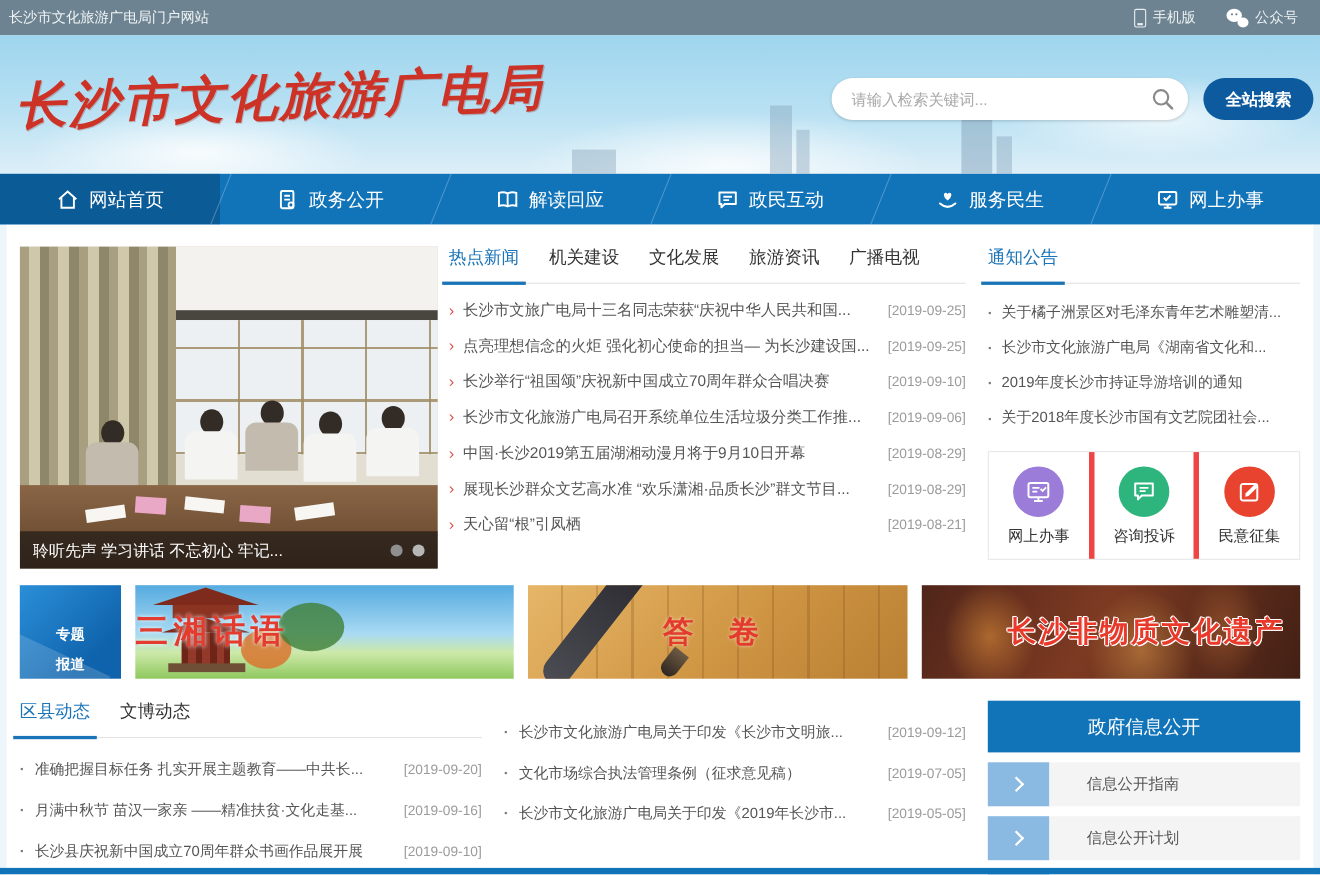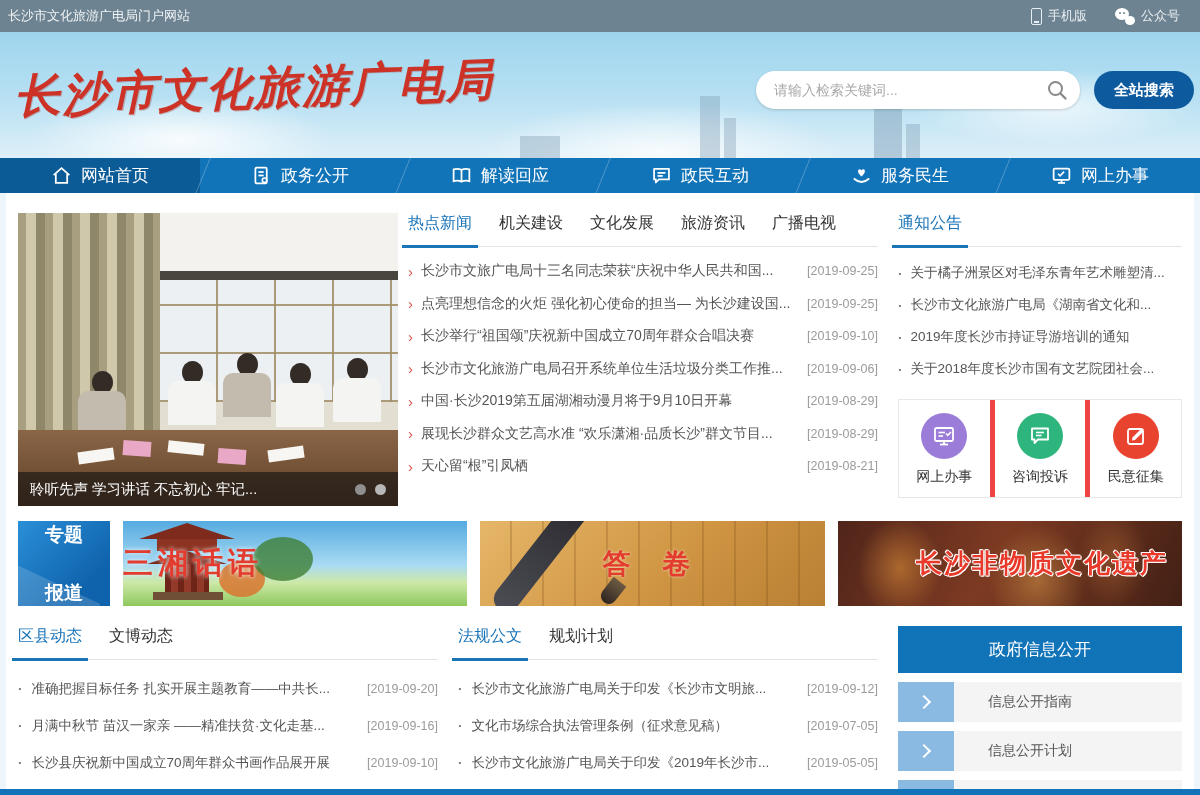--- a/index.html
+++ b/index.html
@@ -35,21 +35,21 @@
   .bld.b4 { left:906px; width:14px; height:34px; }
   .bld.b5 { left:520px; width:40px; height:22px; }
   .logo { position:absolute; left:14px; top:26px; font-size:46px; font-weight:bold; font-style:italic;
     color:#cd3227; letter-spacing:2px; transform:rotate(-2deg); text-shadow:1px 1px 0 rgba(140,25,15,.25); white-space:nowrap; }
   .search-area { position:absolute; right:6px; top:39px; display:flex; align-items:center; gap:14px; }
   .search-box { width:324px; height:38px; background:#fff; border-radius:19px; display:flex; align-items:center; padding:0 12px 0 16px; box-shadow:0 1px 3px rgba(0,0,0,.18); }
   .search-box input { border:none; outline:none; flex:1; font-size:14px; color:#333; background:transparent; }
   .search-box input::placeholder { color:#a9a9a9; }
   .search-btn { width:100px; height:38px; border-radius:19px; background:#0d5a9e; color:#fff; font-size:15px; font-weight:bold; border:none; cursor:pointer; }
   
-  .nav { height:35px; background:#1173b8; display:flex; position:relative; overflow:hidden; }
+  .nav { height:46px; background:#1173b8; display:flex; position:relative; overflow:hidden; }
   .nav-item { width:200px; display:flex; align-items:center; justify-content:center; gap:9px; color:#fff; font-size:17px; cursor:pointer; position:relative; }
   .nav-item.active { background:#0b5b97; }
   .nav-sep { position:absolute; top:-8px; width:1px; height:64px; background:rgba(255,255,255,.25); transform:rotate(22deg); }
   .nav-icon { width:21px; height:21px; flex:none; }
   
   .main { width:1188px; margin:0 auto; background:#fff; padding:20px 12px 0; min-height:563px; }
   .row1 { display:flex; }
   
   .carousel { width:380px; height:293px; position:relative; flex:none; overflow:hidden; background:#e3ded2; cursor:pointer; }
   .ph-wall { position:absolute; top:0; left:0; right:0; height:64px; background:#f3f2ee; }
@@ -89,21 +89,21 @@
   .quick { display:flex; border:1px solid #e8e8e8; margin-top:14px; }
   .q-cell { flex:1; text-align:center; padding:13px 0 11px; cursor:pointer; }
   .q-cell + .q-cell { border-left:5px solid #ef4444; }
   .q-circle { width:46px; height:46px; border-radius:50%; margin:0 auto; display:flex; align-items:center; justify-content:center; }
   .q-circle.purple { background:#9b7cd8; }
   .q-circle.green { background:#2eb57e; }
   .q-circle.red { background:#e8432e; }
   .q-label { margin-top:9px; font-size:14px; color:#333; }
   
   .row2 { display:flex; margin-top:15px; gap:13px; }
-  .special-box { width:92px; height:85px; flex:none; background:linear-gradient(135deg,#2a8fd8 0%,#0f63ac 75%); color:#fff; font-size:19px; font-weight:bold; display:flex; flex-direction:column; align-items:center; justify-content:space-between; line-height:27px; position:relative; overflow:hidden; cursor:pointer; }
+  .special-box { width:92px; height:85px; flex:none; background:linear-gradient(135deg,#2a8fd8 0%,#0f63ac 75%); color:#fff; font-size:13px; font-weight:bold; display:flex; flex-direction:column; align-items:center; justify-content:flex-end; line-height:27px; position:relative; overflow:hidden; cursor:pointer; }
   .special-box::after { content:""; position:absolute; left:-26px; bottom:-36px; width:100px; height:62px; background:rgba(255,255,255,.16); transform:rotate(25deg); }
   .banner { flex:1; height:85px; position:relative; overflow:hidden; display:flex; align-items:center; cursor:pointer; }
   .banner-1 { background:linear-gradient(180deg,#55abe0 0%,#a9daf3 52%,#cde9a9 72%,#8fc85e 100%); justify-content:flex-start; }
   .pav-roof1 { position:absolute; left:16px; top:2px; width:0; height:0; border-left:48px solid transparent; border-right:48px solid transparent; border-bottom:16px solid #7e2a1c; }
   .pav-mid { position:absolute; left:34px; top:18px; width:60px; height:12px; background:#8c3322; }
   .pav-roof2 { position:absolute; left:24px; top:30px; width:0; height:0; border-left:40px solid transparent; border-right:40px solid transparent; border-bottom:13px solid #7e2a1c; }
   .pav-body { position:absolute; left:42px; top:43px; width:44px; height:30px; background:#93392a;
     background-image:repeating-linear-gradient(90deg,#6f2418 0 6px,transparent 6px 13px); }
   .pav-base { position:absolute; left:30px; top:71px; width:70px; height:8px; background:#6f4f35; }
   .tree-orange { position:absolute; left:96px; top:40px; width:46px; height:36px; border-radius:50%; background:#d8762f; opacity:.85; }
@@ -414,24 +414,20 @@
           <span class="nr-date">[2019-09-16]</span>
         </div>
         <div class="mini-row">
           <span class="nr-title">长沙县庆祝新中国成立70周年群众书画作品展开展</span>
           <span class="nr-date">[2019-09-10]</span>
         </div>
       </div>
     </div>
 
     <div class="col-b">
-      <div class="tabs">
-        <span class="tab active">法规公文</span>
-        <span class="tab">规划计划</span>
-      </div>
       <div class="mini-list">
         <div class="mini-row">
           <span class="nr-title">长沙市文化旅游广电局关于印发《长沙市文明旅...</span>
           <span class="nr-date">[2019-09-12]</span>
         </div>
         <div class="mini-row">
           <span class="nr-title">文化市场综合执法管理条例（征求意见稿）</span>
           <span class="nr-date">[2019-07-05]</span>
         </div>
         <div class="mini-row">

